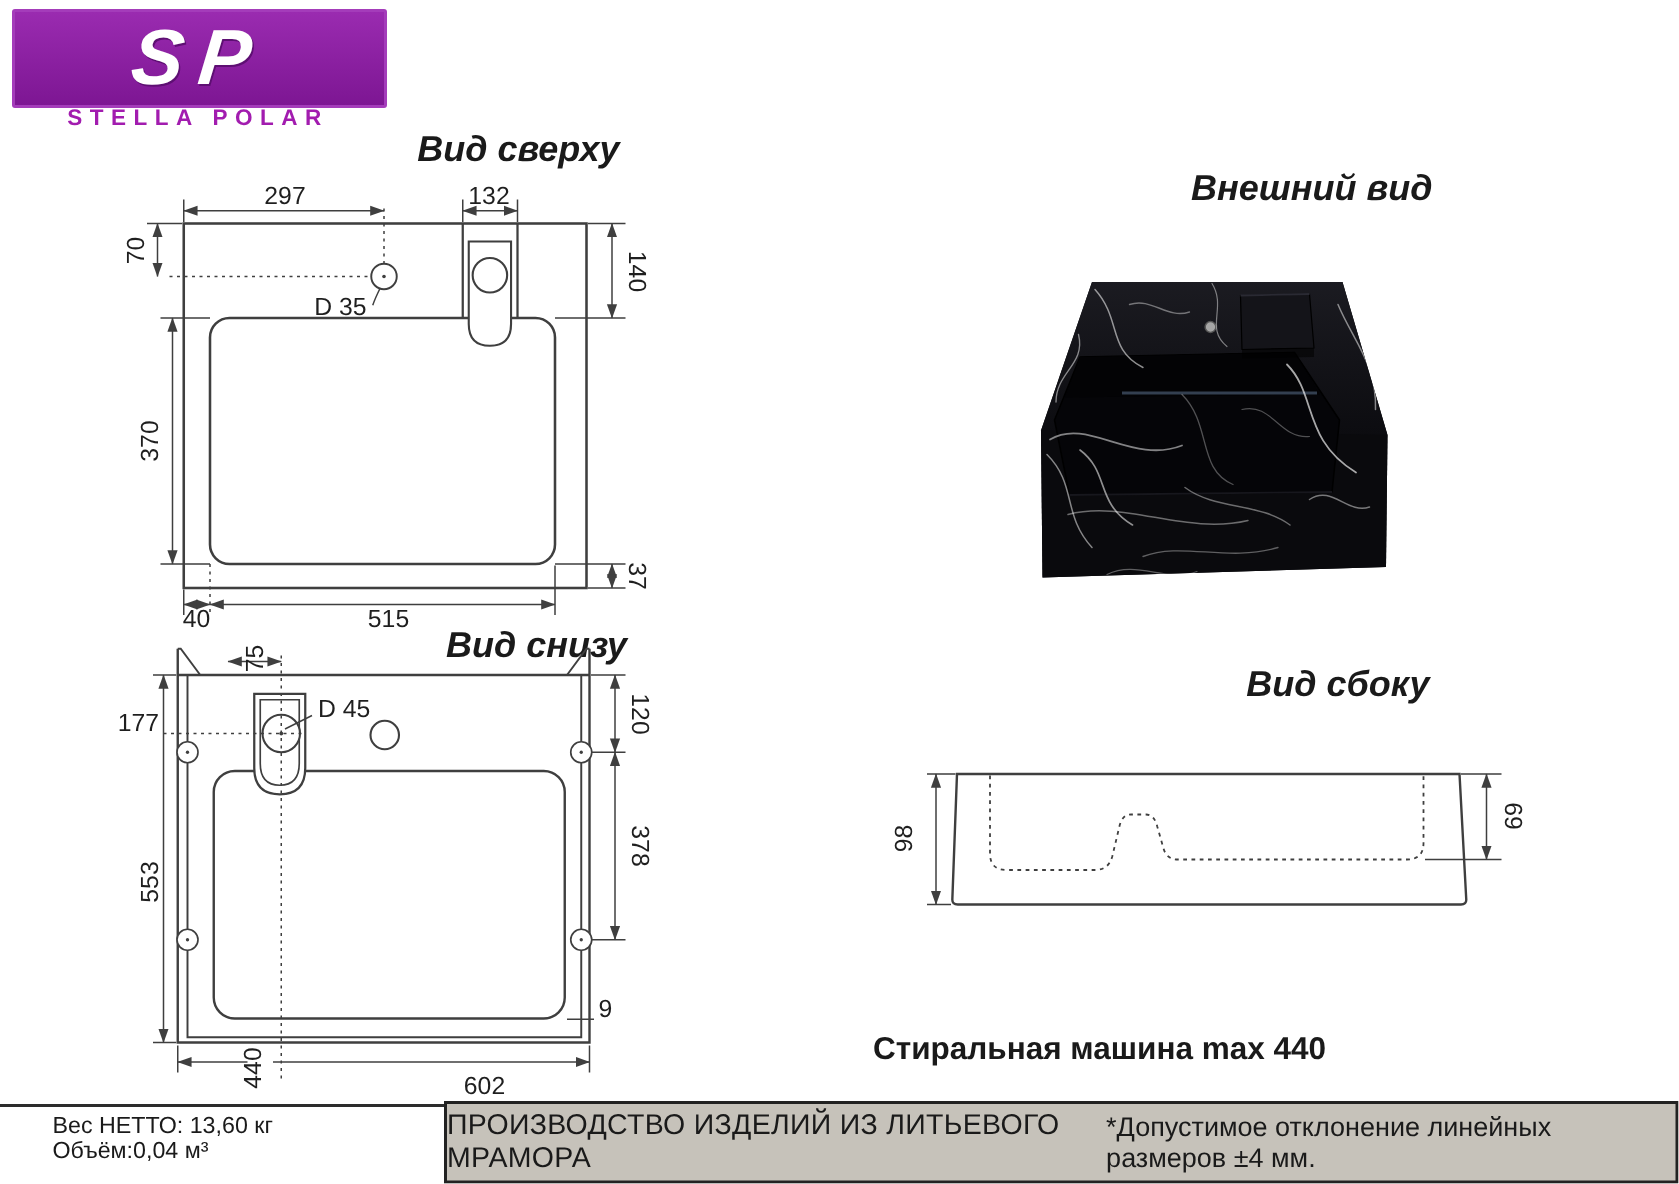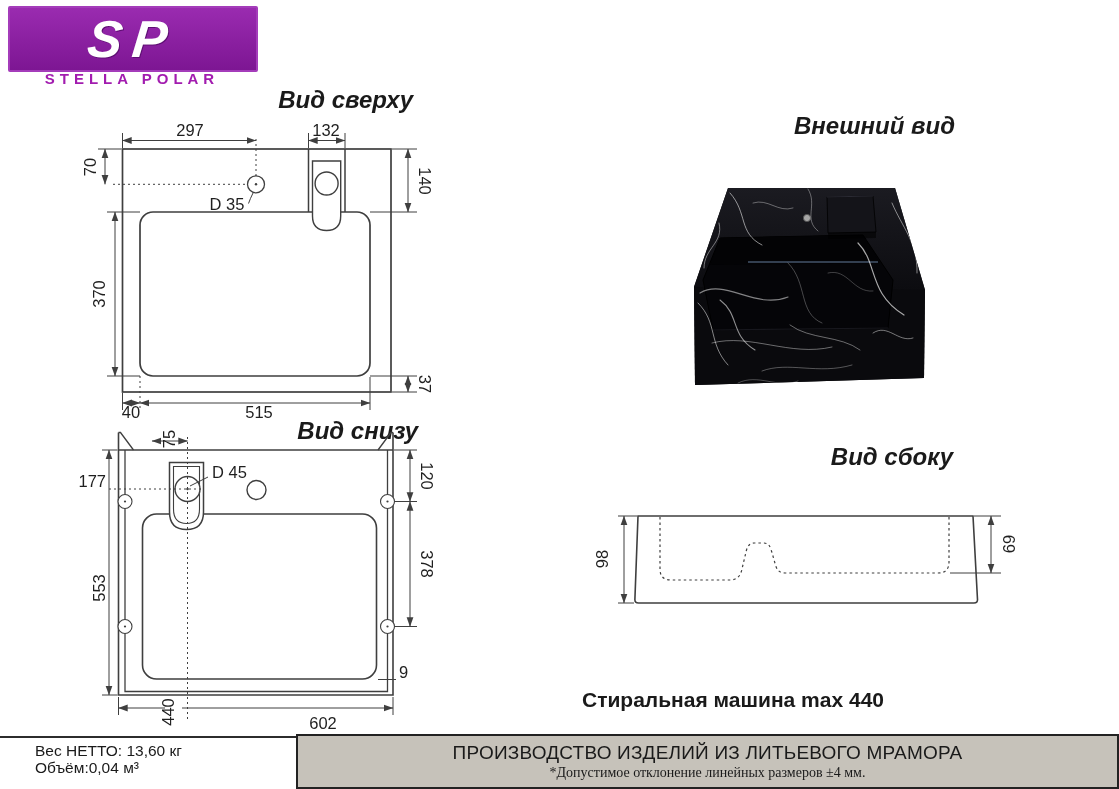--- a/index.html
+++ b/index.html
@@ -39,25 +39,25 @@
   }
   
   .weights{
     left:0;top:736px;width:324px;height:53px;border-top:2px solid #2c2c2c;
     padding:4px 0 0 35px;box-sizing:border-box;font-size:15.5px;line-height:17px;
     background:#fff;
   }
   .gray-panel{
     left:296px;top:734px;width:823px;height:55px;box-sizing:border-box;
     background:#c6c2ba;border:2px solid #222;
-    display:flex;flex-direction:column;align-items:center;justify-content:center;
+    display:flex;flex-direction:row;align-items:center;justify-content:center;
     gap:1px;
   }
   .gray-panel .l1{font-size:19px;letter-spacing:.2px;}
-  .gray-panel .l2{font-size:14px;font-family:Liberation Serif, serif;}
+  .gray-panel .l2{font-size:18px;}
   
   svg text{font-family:"Liberation Sans",sans-serif;font-size:16.5px;fill:#1f1f1f;}
   svg text.mid{text-anchor:middle;}
   svg text.end{text-anchor:end;}
 </style>
 </head>
 <body>
 
 <div class="abs logo-box">
   <span class="logo-sp">SP</span>

